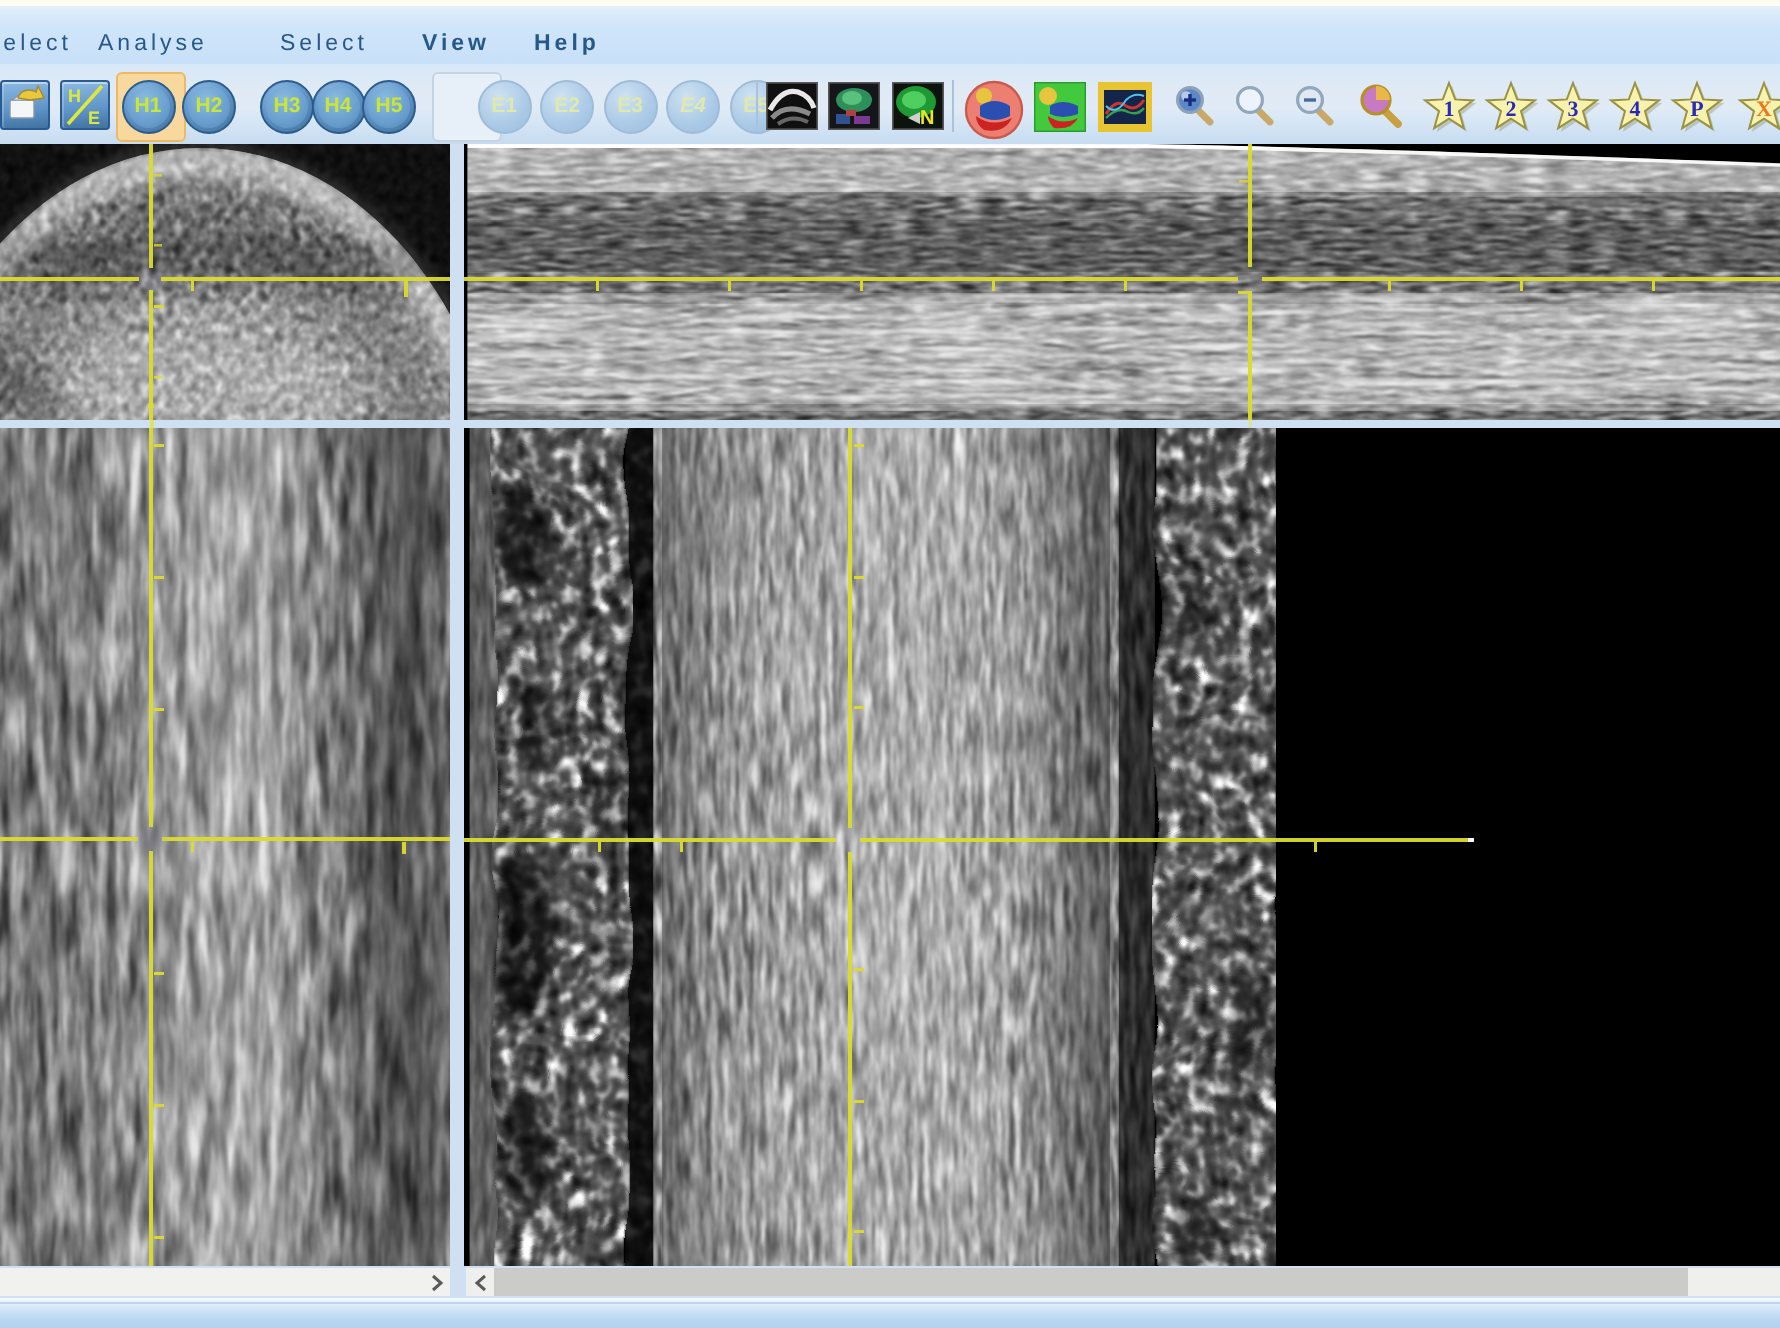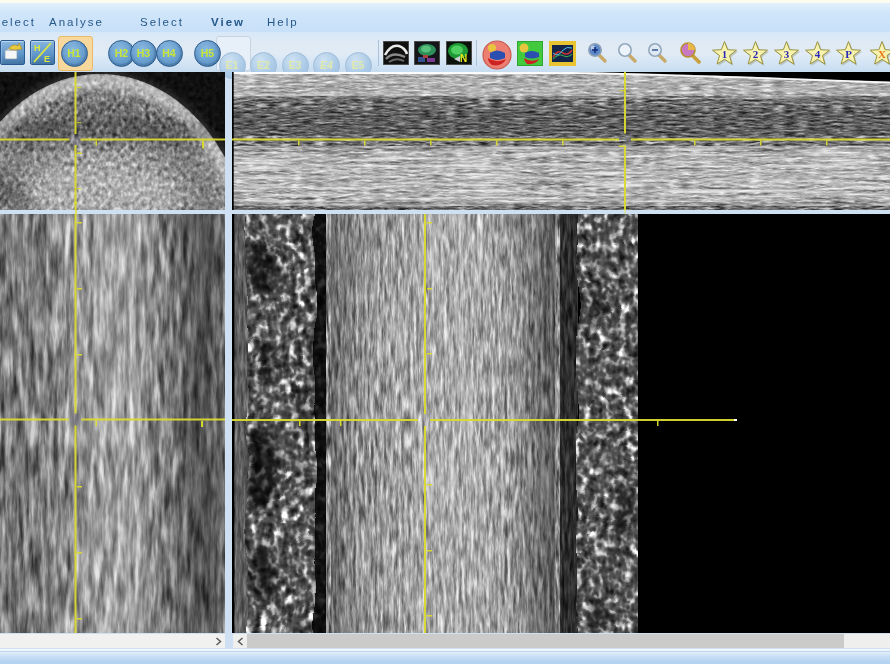--- a/index.html
+++ b/index.html
@@ -18,41 +18,41 @@
     border:1px solid #2a5a94;background:linear-gradient(175deg,#8cb9e2,#5e94c8 60%,#40729f);
     box-shadow:inset 0 1px 0 rgba(255,255,255,0.45),inset 1px 0 0 rgba(255,255,255,0.2);}
   
   .hcir{position:absolute;top:8px;width:25px;height:25px;border-radius:50%;
     border:1px solid #2b5c8e;
     background:radial-gradient(circle at 40% 30%,#9cc4e6,#6699cc 45%,#4a7ba8 78%,#3f6f9c);}
   .hinner{position:absolute;left:2px;top:2px;width:21px;height:21px;border-radius:50%;
     background:radial-gradient(circle at 42% 32%,#8abbe2,#659bcb 68%,#4f83b1);}
   .hlbl{position:absolute;left:0;top:5.5px;width:25px;text-align:center;font-weight:bold;
     font-size:10.5px;color:#c9e636;}
-  .ecir{position:absolute;top:20px;width:25px;height:25px;border-radius:50%;
+  .ecir{position:absolute;top:8px;width:25px;height:25px;border-radius:50%;
     border:1px solid #9fbcd8;
-    background:radial-gradient(circle at 38% 30%,#cfe2f2,#a9c9e6 62%,#9cbfde);}
+    background:radial-gradient(circle at 38% 30%,#cfe2f2,#a9c9e6 62%,#9cbfde);margin-left:20px;}
   .elbl{position:absolute;left:0;top:5.5px;width:25px;text-align:center;font-weight:bold;
     font-size:10.5px;color:#dfe9ad;}
   .hilite{position:absolute;top:4px;width:33px;height:33px;border-radius:3px;}
   
   #scrollrow{left:0;top:633px;width:890px;height:16px;background:#cfe0f2;}
   #statusbar{left:0;top:649px;width:890px;height:15px;
     background:linear-gradient(#f5fafd,#e2eefa 20%,#cbe1f6 45%,#b9d6f2 75%,#b2d2f0);}
 </style>
 </head>
 <body>
 <div id="root">
   <div class="abs" id="topstrip"></div>
   <div class="abs" id="menubar">
     <span class="mi" style="left:-8px;">Select</span>
     <span class="mi" style="left:49px;">Analyse</span>
     <span class="mi" style="left:140px;">Select</span>
     <span class="mi" style="left:211px;font-weight:bold;">View</span>
-    <span class="mi" style="left:267px;">Help</span>
+    <span class="mi" style="left:267px;font-weight:bold;">Help</span>
   </div>
   <div class="abs" id="toolbar">
 
     <div class="sqbtn" style="left:0px;">
       <svg width="23" height="23">
         <rect x="4" y="9" width="12" height="9" rx="1" fill="#f4f6f8" stroke="#8899aa" stroke-width="0.7"></rect>
         <path d="M5 9 L11 5 L17 9 Z" fill="#e8edf2" stroke="#8899aa" stroke-width="0.6"></path>
         <path d="M8 8 C9 4,14 3,17 5 L18 2 L21 8 L14 9 Z" fill="#e8c93e" stroke="#a8892a" stroke-width="0.7"></path>
       </svg>
     </div>
@@ -66,33 +66,33 @@
     </div>
 
     <div class="hilite" style="left:58px;background:#f8d89c;border:1px solid #ecba66;"></div>
 
     <div class="hilite" style="left:216px;background:#e7f0f9;border:1px solid #c6d3e0;"></div>
 
     <div class="hcir" style="left:60.5px;">
         <div class="hinner"></div>
         <div class="hlbl">H1</div>
       </div>
-    <div class="hcir" style="left:108px;">
+    <div class="hcir" style="left:91px;">
         <div class="hinner"></div>
         <div class="hlbl">H2</div>
       </div>
     <div class="hcir" style="left:130px;">
         <div class="hinner"></div>
         <div class="hlbl">H3</div>
       </div>
     <div class="hcir" style="left:155.5px;">
         <div class="hinner"></div>
         <div class="hlbl">H4</div>
       </div>
-    <div class="hcir" style="left:194px;">
+    <div class="hcir" style="left:181px;">
         <div class="hinner"></div>
         <div class="hlbl">H5</div>
       </div>
 
     <div class="ecir" style="left:218.5px;">
         <div class="elbl">E1</div>
       </div>
     <div class="ecir" style="left:250px;">
         <div class="elbl">E2</div>
       </div>

